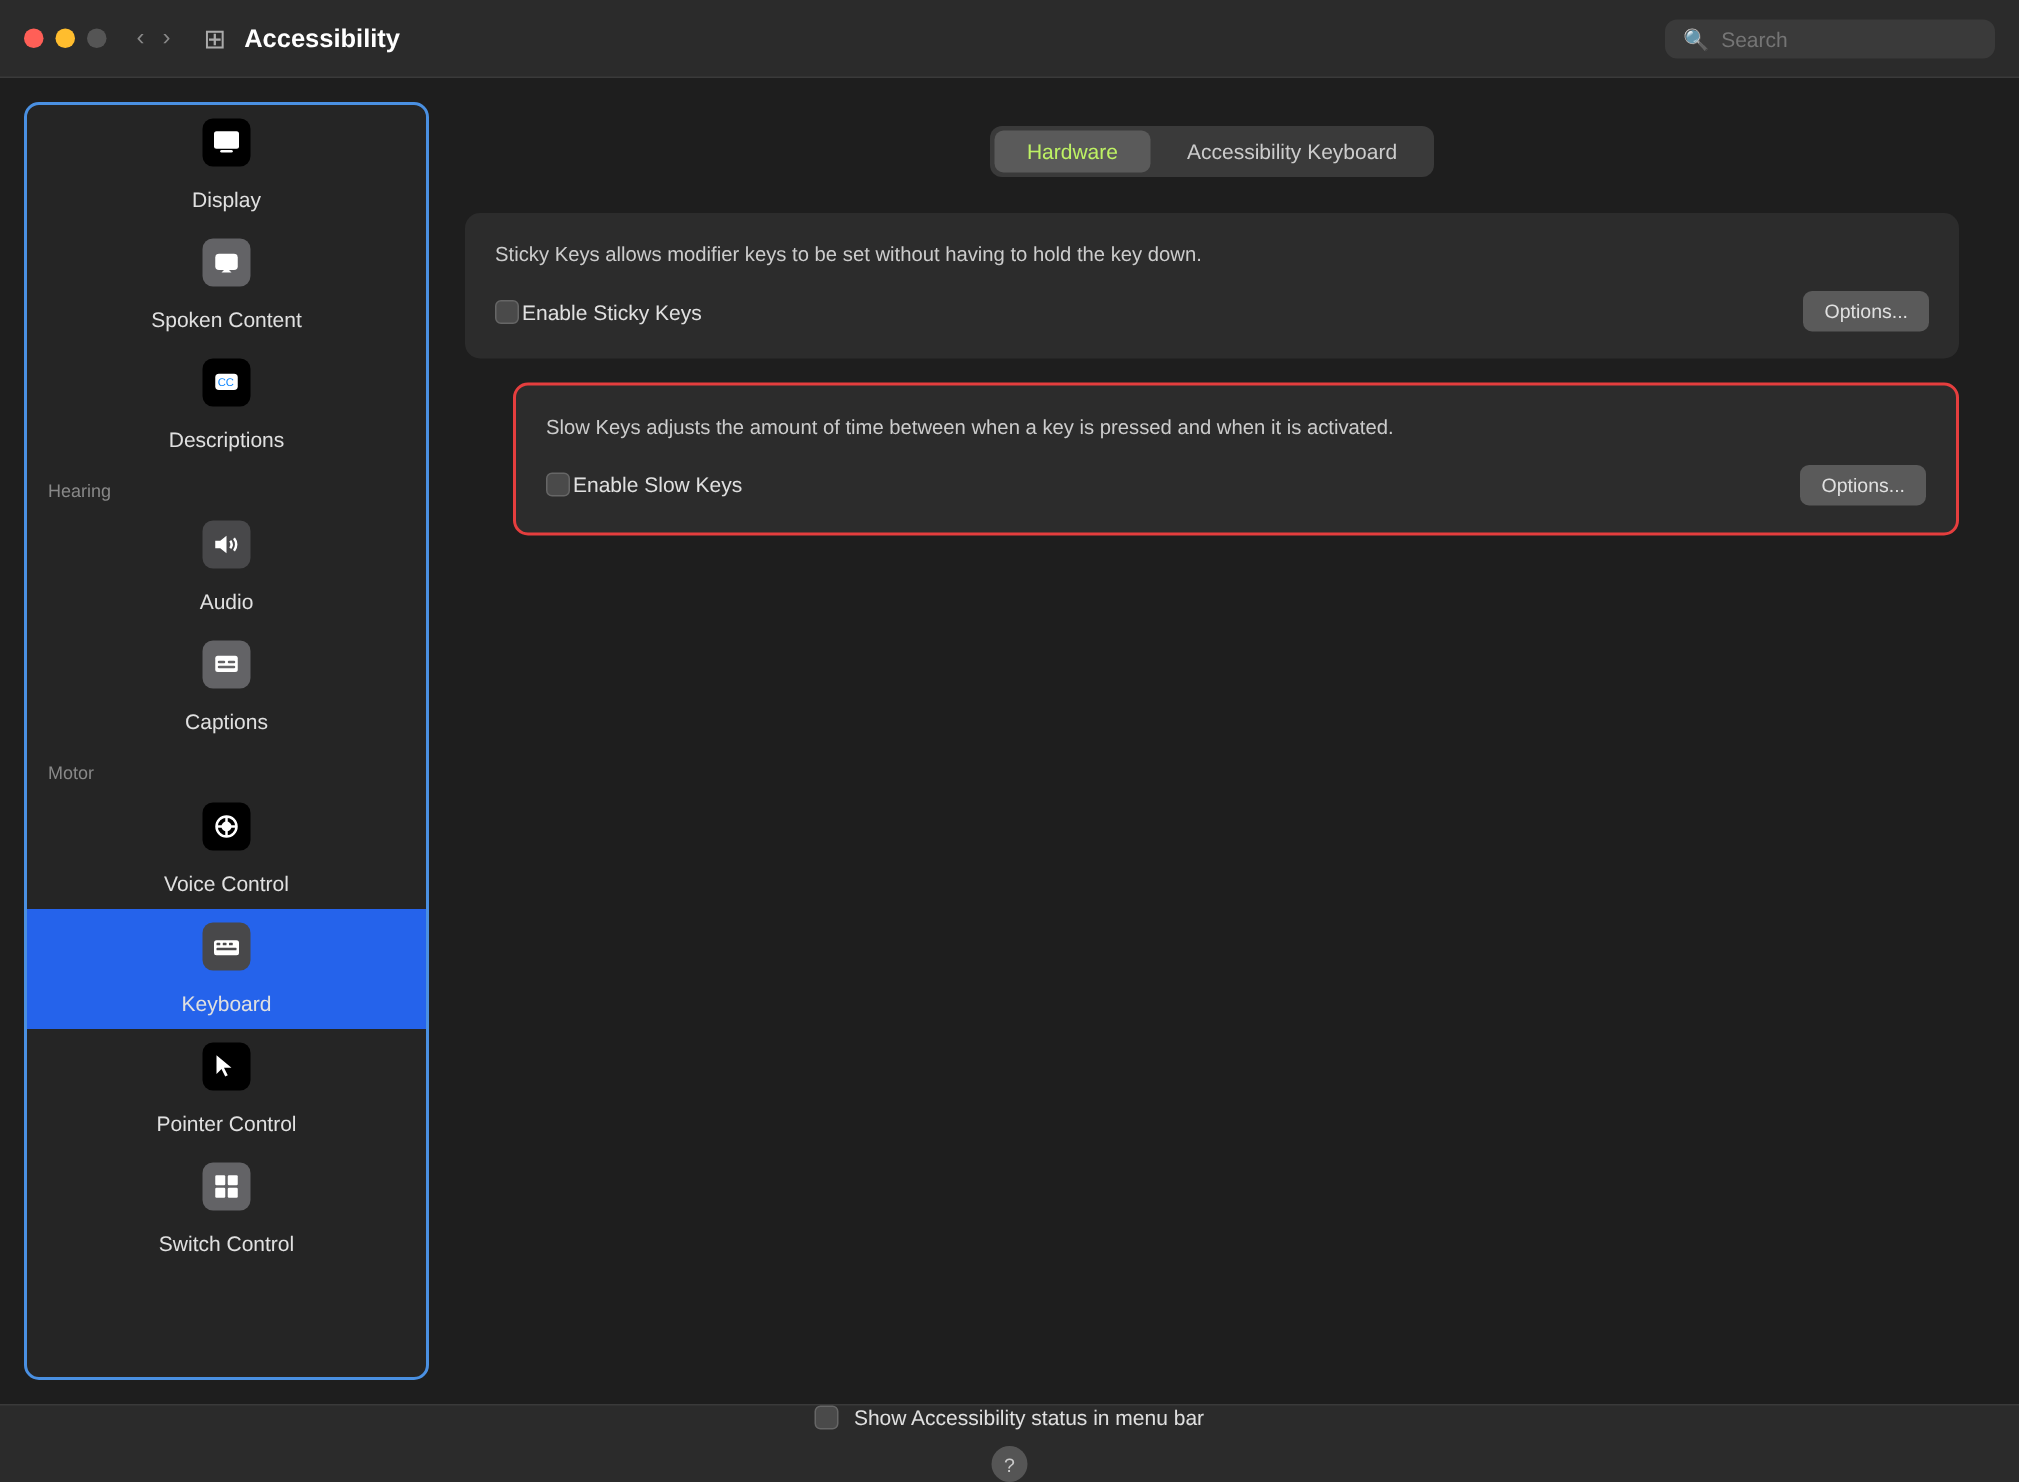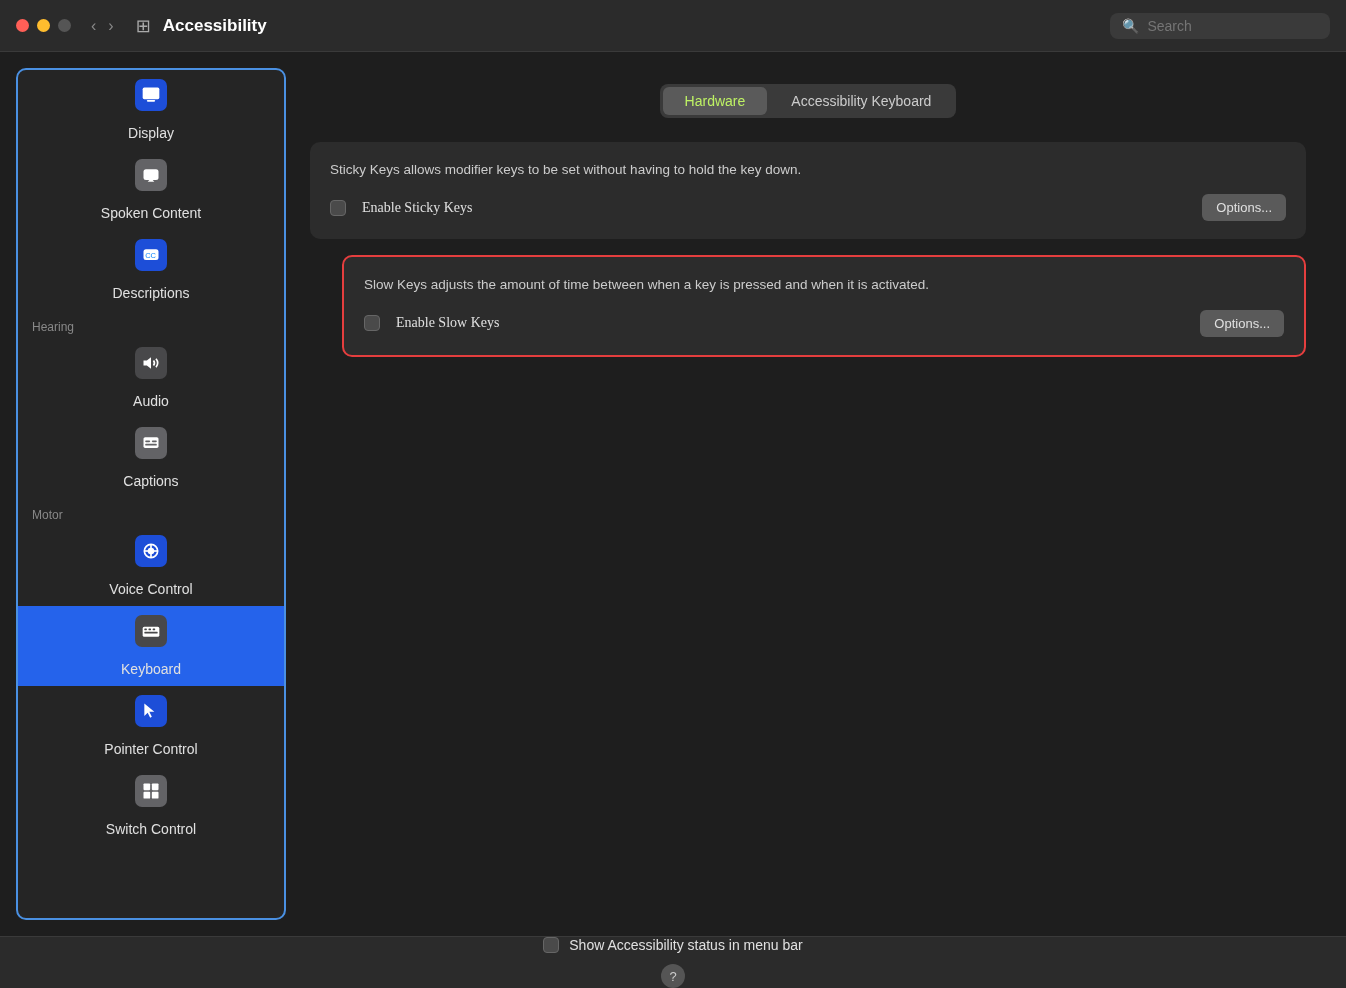--- a/index.html
+++ b/index.html
@@ -133,21 +133,21 @@
       width: 32px;
       height: 32px;
       border-radius: 7px;
       display: flex;
       align-items: center;
       justify-content: center;
       font-size: 16px;
       flex-shrink: 0;
     }
 
-    .sidebar-icon.blue { background: #1d4ed8; }
+    .sidebar-icon.blue { background: #000000; }
     .sidebar-icon.gray { background: #636366; }
     .sidebar-icon.dark { background: #48484a; }
 
     .sidebar-label {
       font-size: 14px;
       color: #e0e0e0;
     }
 
     .sidebar-section-label {
       padding: 10px 14px 4px;
@@ -221,22 +221,21 @@
 
     .section-row {
       display: flex;
       align-items: center;
       justify-content: space-between;
     }
 
     .checkbox-row {
       display: flex;
       align-items: center;
-      gap: 16px;
-      font-family: Liberation Serif, serif;
+      gap: 2px;
     }
 
     .checkbox {
       width: 16px;
       height: 16px;
       background: #4a4a4a;
       border-radius: 4px;
       border: 1px solid #666;
       flex-shrink: 0;
     }

